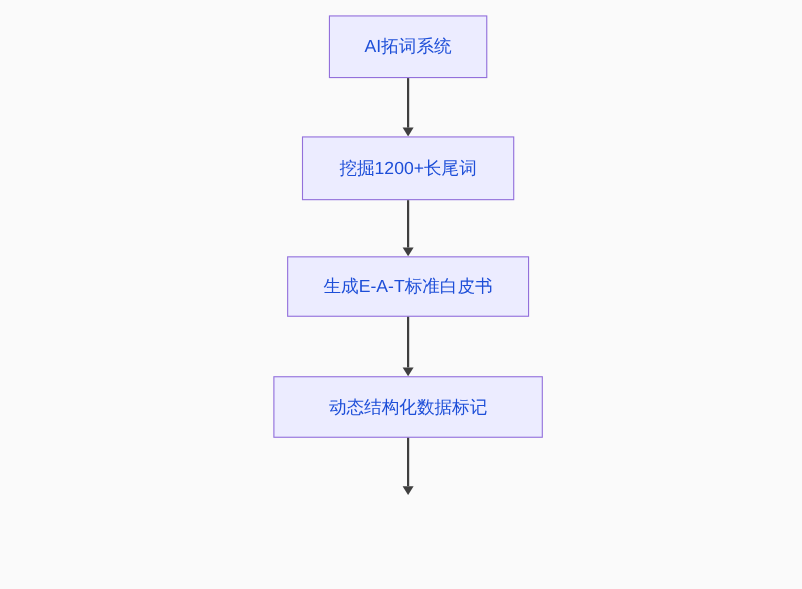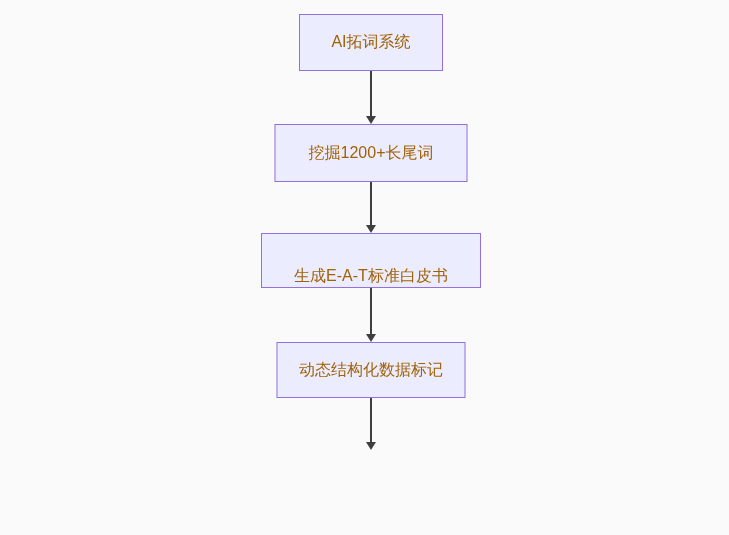--- a/index.html
+++ b/index.html
@@ -9,31 +9,31 @@
     background:#fafafa;
     font-family:"Liberation Sans","DejaVu Sans",sans-serif;
     overflow:hidden;
   }
   .node{
     position:absolute;
     left:371px;
     transform:translateX(-50%);
     background:#ececff;
     border:1.5px solid #9370db;
-    color:#a16207;
+    color:#1d4ed8;
     display:flex;align-items:center;justify-content:center;
     font-size:16px;
     box-sizing:border-box;
     text-align:center;
     white-space:nowrap;
   }
   .n1{top:14px;width:144px;height:57px;}
   .n2{top:124px;width:193px;height:58px;}
-  .n3{top:233px;width:220px;height:55px;align-items:flex-end;}
-  .n4{top:342px;width:189px;height:56px;}
+  .n3{top:233px;width:220px;height:55px;}
+  .n4{top:342px;width:245px;height:56px;}
   .n5{top:450px;width:231px;height:56px;}
   .edge{
     position:absolute;
     left:371px;
     transform:translateX(-50%);
     width:12px;
     display:flex;flex-direction:column;align-items:center;
   }
   .edge .line{width:1.5px;background:#3f3f3f;flex:1;}
   .edge .head{

